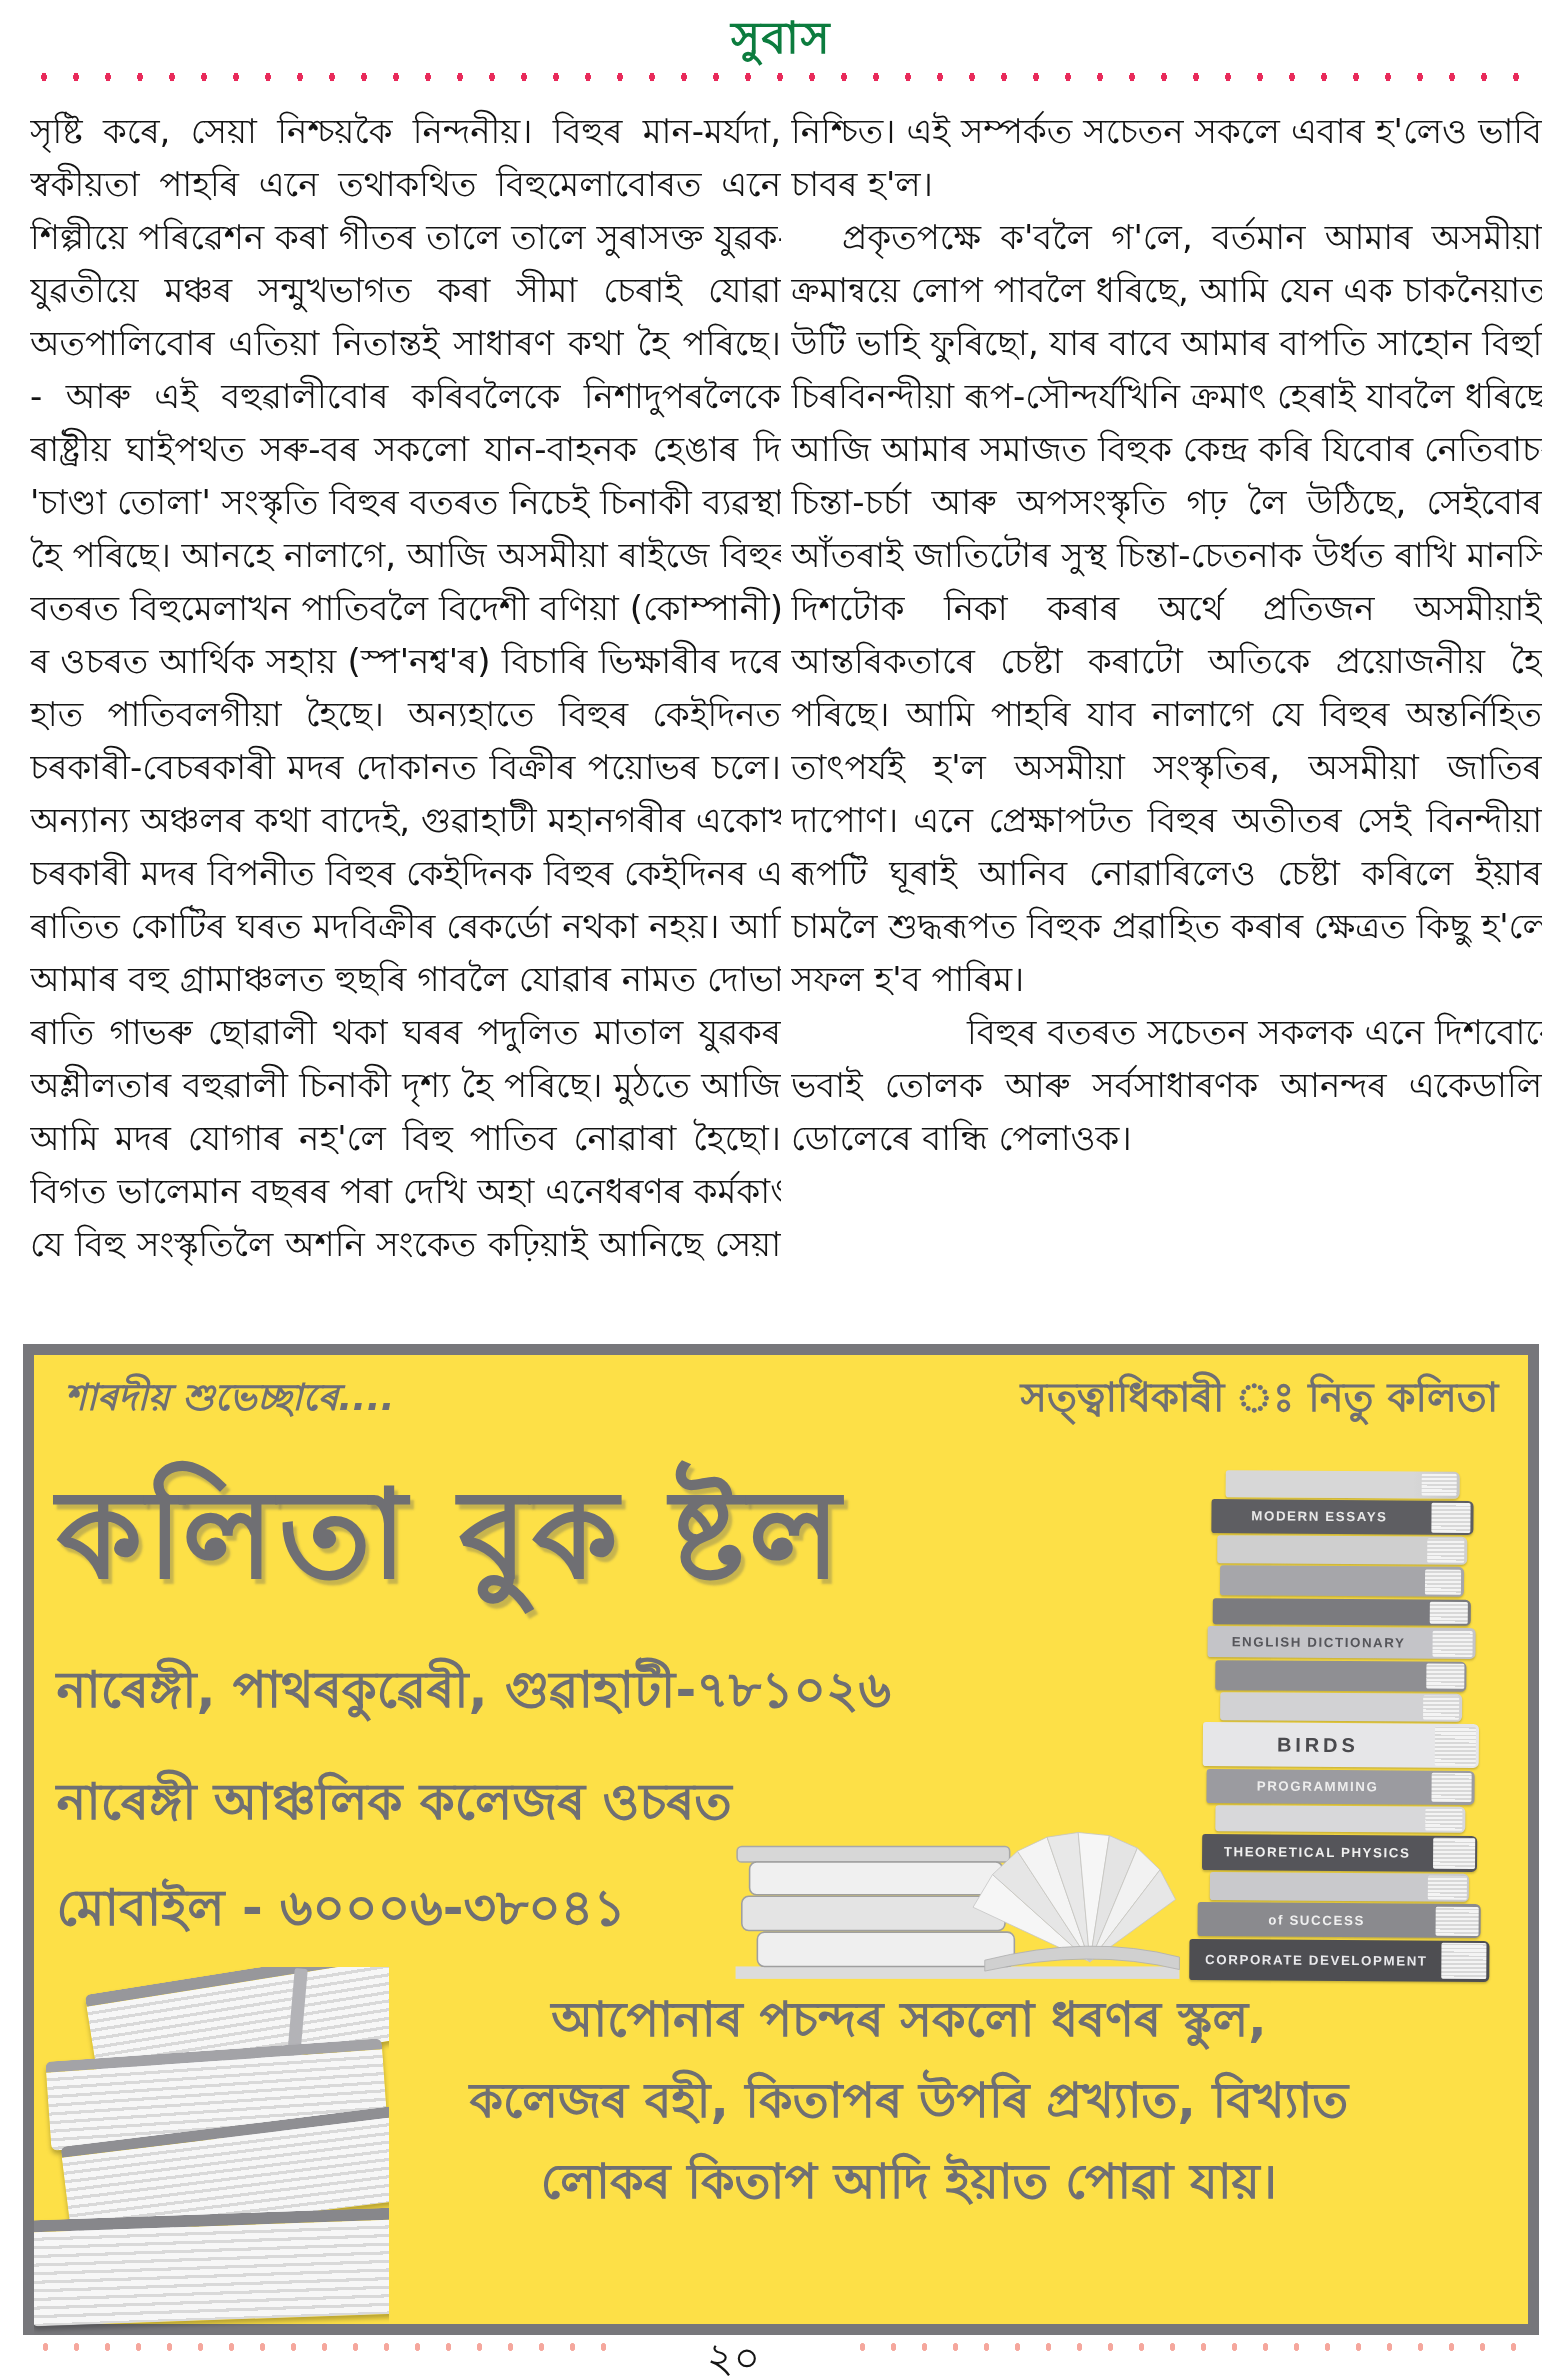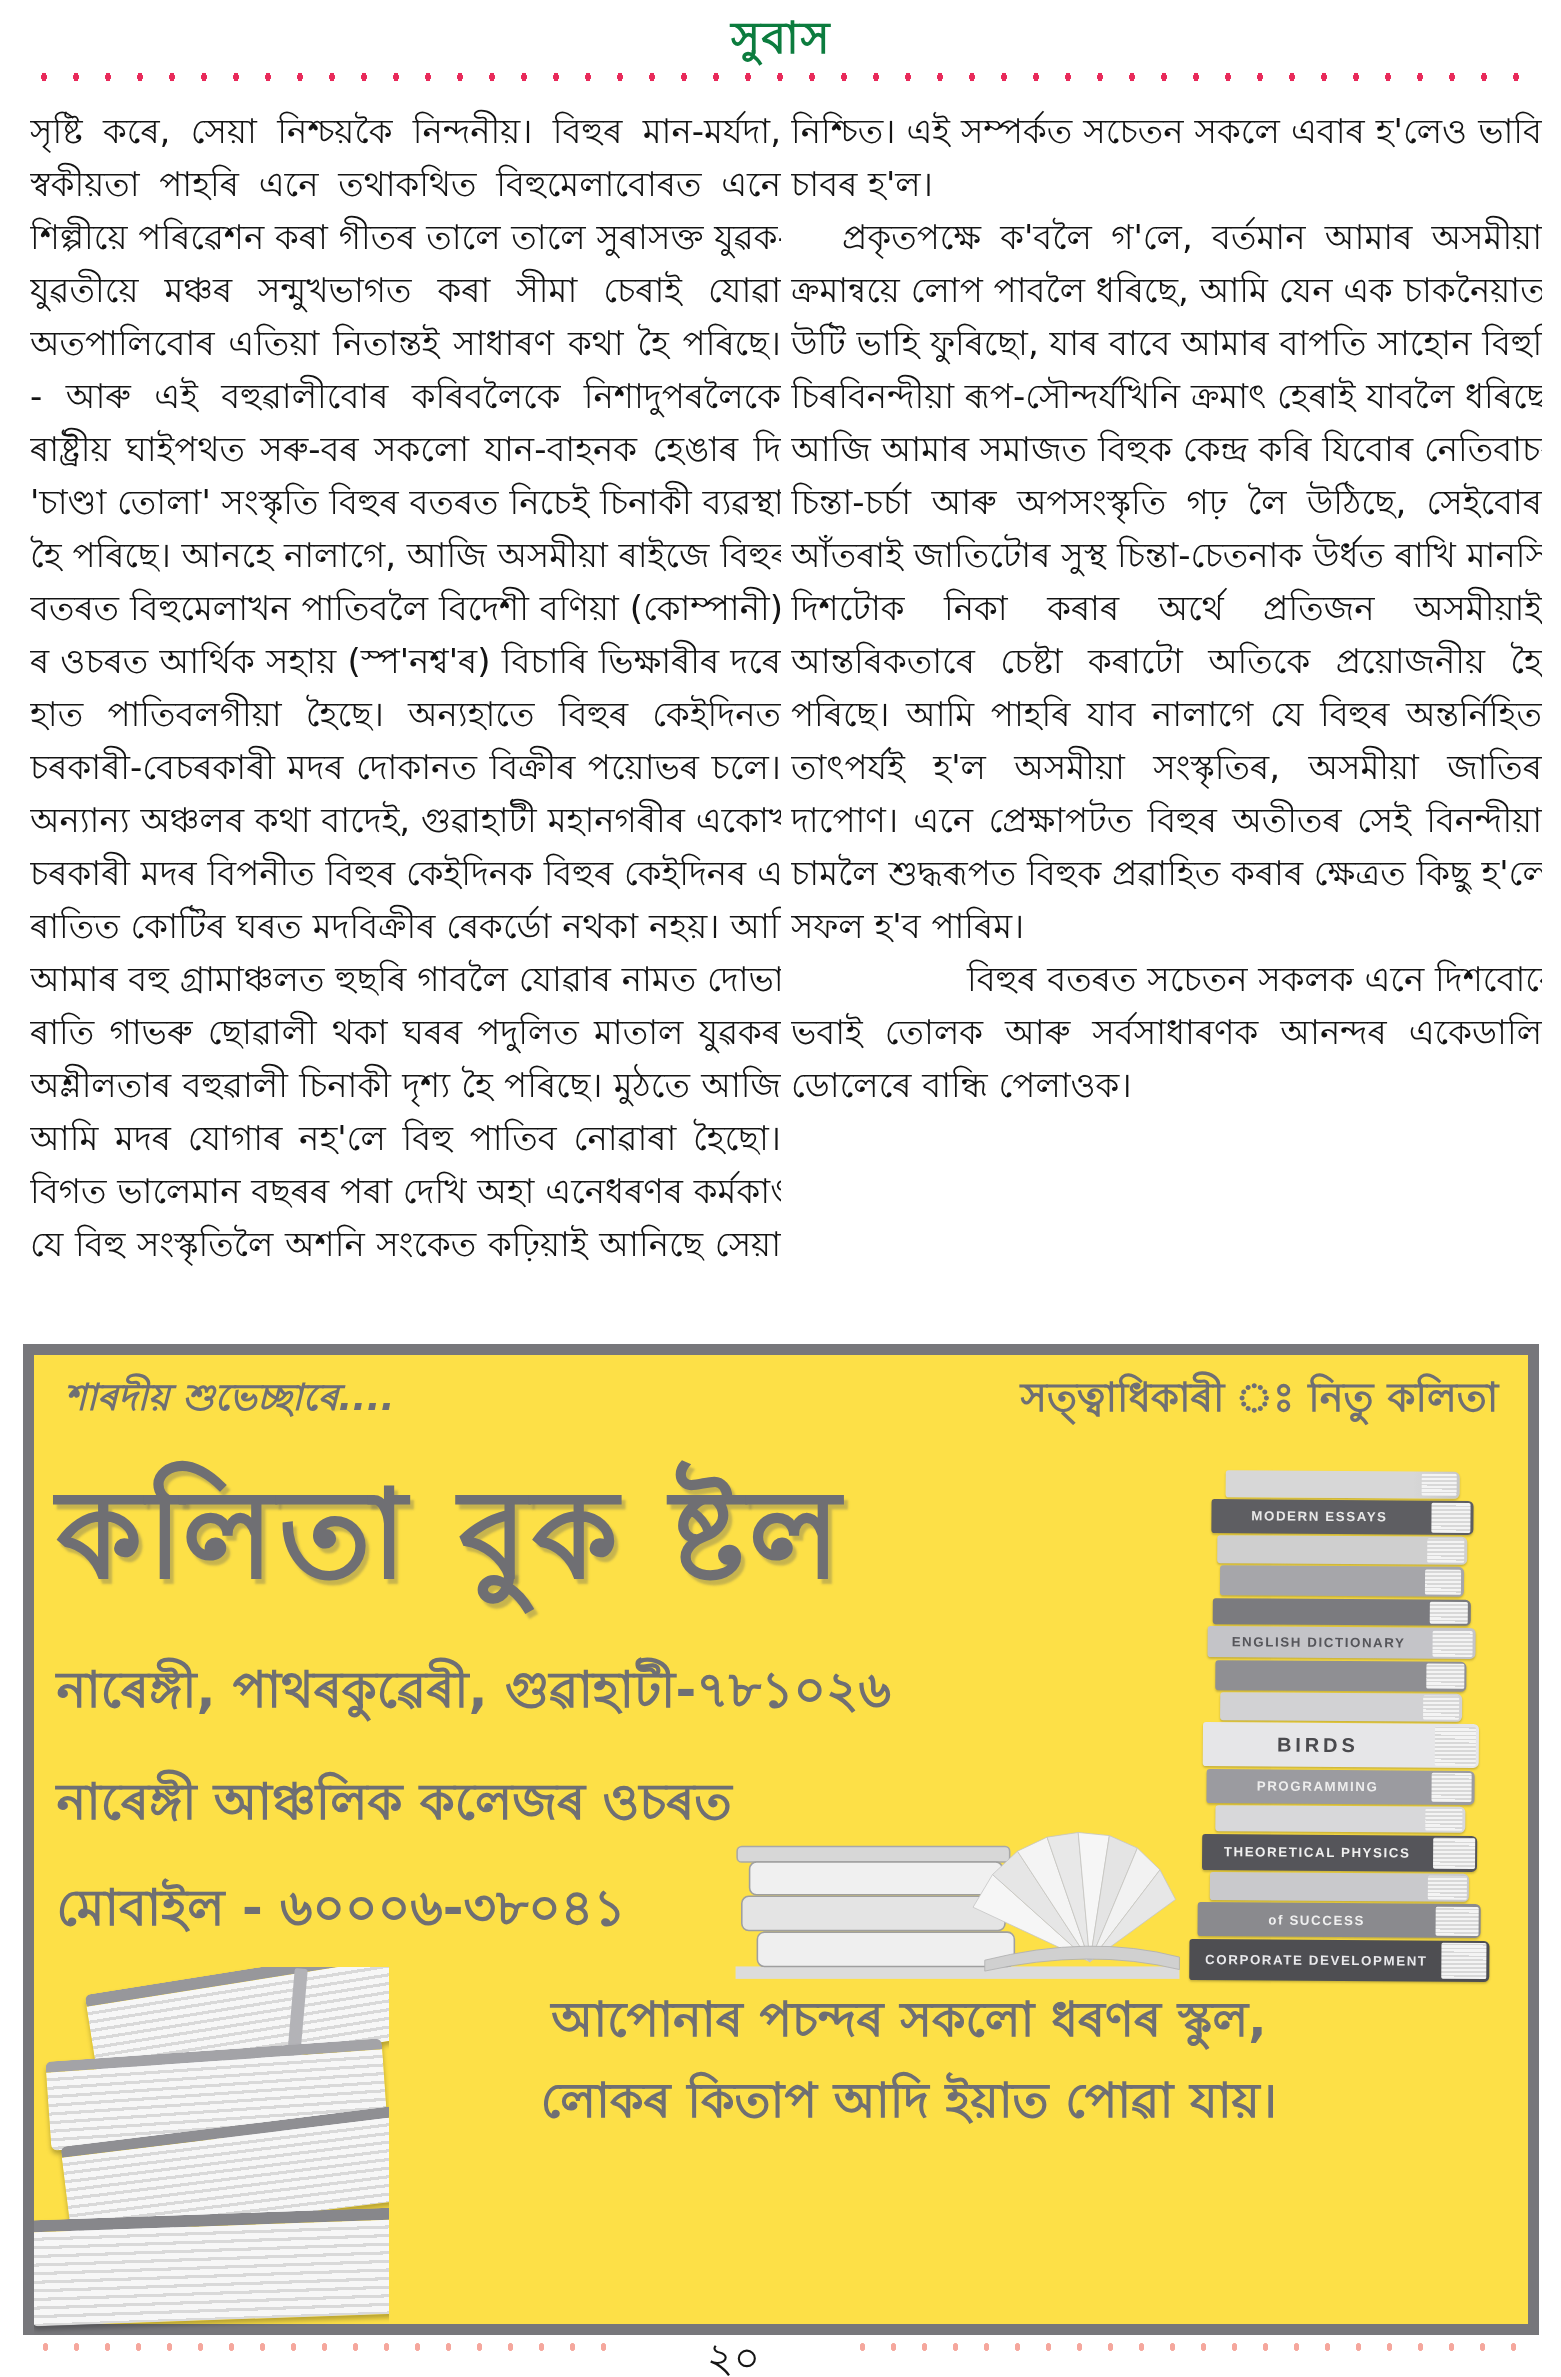--- a/index.html
+++ b/index.html
@@ -154,20 +154,21 @@
       <div class="tline j">উটি ভাহি ফুৰিছো, যাৰ বাবে আমাৰ বাপতি সাহোন বিহুটিৰ</div>
       <div class="tline j">চিৰবিনন্দীয়া ৰূপ-সৌন্দৰ্যখিনি ক্ৰমাৎ হেৰাই যাবলৈ ধৰিছে।</div>
       <div class="tline j">আজি আমাৰ সমাজত বিহুক কেন্দ্ৰ কৰি যিবোৰ নেতিবাচক</div>
       <div class="tline j">চিন্তা-চৰ্চা আৰু অপসংস্কৃতি গঢ় লৈ উঠিছে, সেইবোৰ</div>
       <div class="tline j">আঁতৰাই জাতিটোৰ সুস্থ চিন্তা-চেতনাক উৰ্ধত ৰাখি মানসিক</div>
       <div class="tline j">দিশটোক নিকা কৰাৰ অৰ্থে প্ৰতিজন অসমীয়াই</div>
       <div class="tline j">আন্তৰিকতাৰে চেষ্টা কৰাটো অতিকে প্ৰয়োজনীয় হৈ</div>
       <div class="tline j">পৰিছে। আমি পাহৰি যাব নালাগে যে বিহুৰ অন্তৰ্নিহিত</div>
       <div class="tline j">তাৎপৰ্যই হ'ল অসমীয়া সংস্কৃতিৰ, অসমীয়া জাতিৰ</div>
       <div class="tline j">দাপোণ। এনে প্ৰেক্ষাপটত বিহুৰ অতীতৰ সেই বিনন্দীয়া</div>
+      <div class="tline j">ৰূপটি ঘূৰাই আনিব নোৱাৰিলেও চেষ্টা কৰিলে ইয়াৰ</div>
       <div class="tline j">চামলৈ শুদ্ধৰূপত বিহুক প্ৰৱাহিত কৰাৰ ক্ষেত্ৰত কিছু হ'লেও</div>
       <div class="tline e">সফল হ'ব পাৰিম।</div>
       <div class="tline j i2">বিহুৰ বতৰত সচেতন সকলক এনে দিশবোৰে</div>
       <div class="tline j">ভবাই তোলক আৰু সৰ্বসাধাৰণক আনন্দৰ একেডালি</div>
       <div class="tline e">ডোলেৰে বান্ধি পেলাওক।</div>
     </div>
 
   <div class="ad">
     <div class="ad-inner">
 
@@ -234,20 +235,21 @@
         <div class="cbook cb1">
             <div class="ribbon"></div>
           </div>
         <div class="cbook cb2"></div>
         <div class="cbook cb3"></div>
         <div class="cbook cb4"></div>
       </div>
 
       <div class="tagline">
           <div class="tline j">আপোনাৰ পচন্দৰ সকলো ধৰণৰ স্কুল,</div>
+          <div class="tline j">কলেজৰ বহী, কিতাপৰ উপৰি প্ৰখ্যাত, বিখ্যাত</div>
           <div class="tline j">লোকৰ কিতাপ আদি ইয়াত পোৱা যায়।</div>
         </div>
 
     </div>
   </div>
 
   <div class="dots-bottom dots-bl"></div>
   <div class="page-num">২০</div>
   <div class="dots-bottom dots-br"></div>
 

